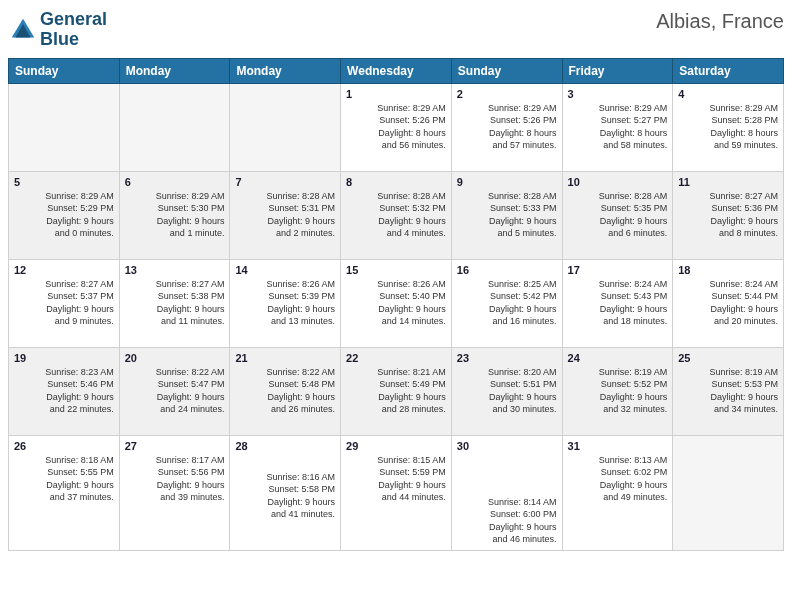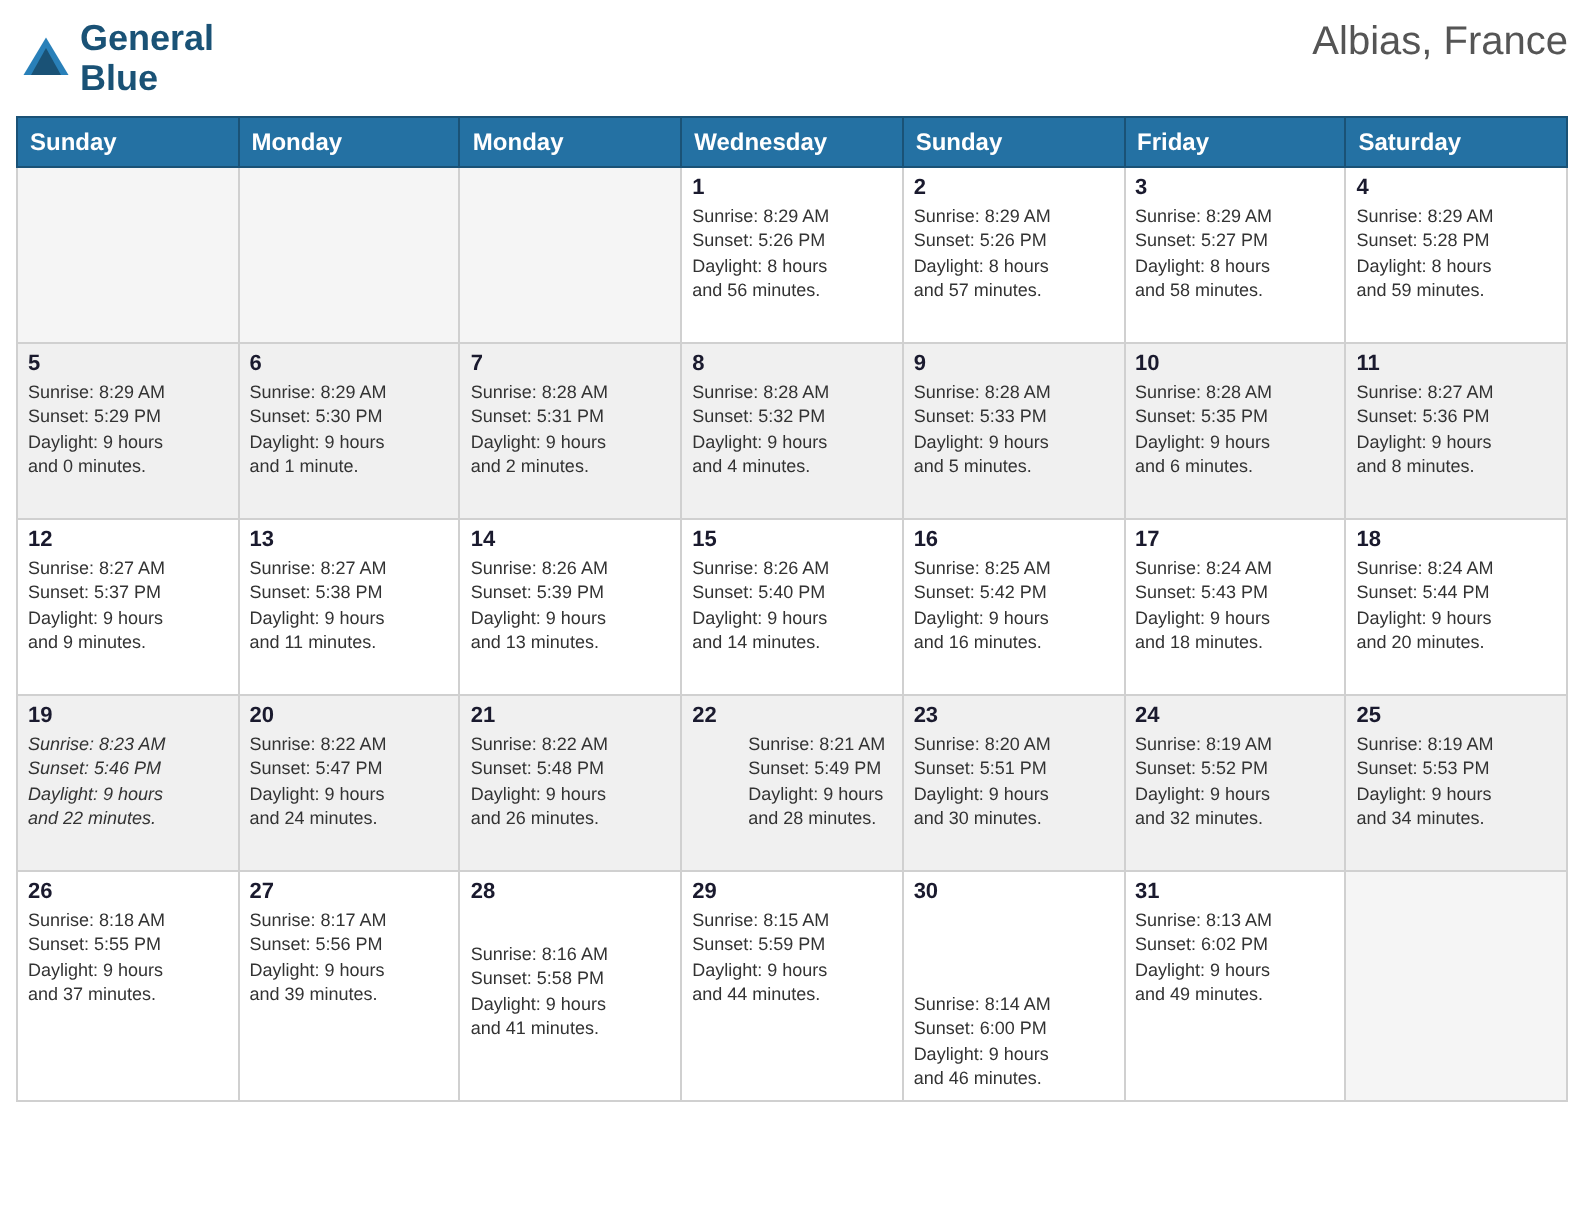--- a/index.html
+++ b/index.html
@@ -81,20 +81,21 @@
     .day-number {
       font-size: 11px;
       font-weight: bold;
       color: #1a1a2e;
       margin-bottom: 2px;
     }
     .cell-text {
       font-size: 9px;
       line-height: 1.4;
       color: #333;
+      text-align: right;
     }
   </style>
 </head>
 <body>
 
 <div class="page">
   <div class="header">
     <div class="logo">
       <svg class="logo-icon" viewBox="0 0 40 40">
         <polygon points="20,5 35,30 5,30" fill="#2980b9"></polygon>
@@ -254,21 +255,21 @@
             <div class="day-number">18</div>
             <div class="cell-text" style="white-space: pre-line;">Sunrise: 8:24 AM
 Sunset: 5:44 PM
 Daylight: 9 hours
 and 20 minutes.</div>
           </td>
         </tr>
         <tr>
           <td class="shaded">
             <div class="day-number">19</div>
-            <div class="cell-text" style="white-space: pre-line; font-style: italic;">Sunrise: 8:23 AM
+            <div class="cell-text" style="white-space: pre-line;">Sunrise: 8:23 AM
 Sunset: 5:46 PM
 Daylight: 9 hours
 and 22 minutes.</div>
           </td>
           <td class="shaded">
             <div class="day-number">20</div>
             <div class="cell-text" style="white-space: pre-line;">Sunrise: 8:22 AM
 Sunset: 5:47 PM
 Daylight: 9 hours
 and 24 minutes.</div>

